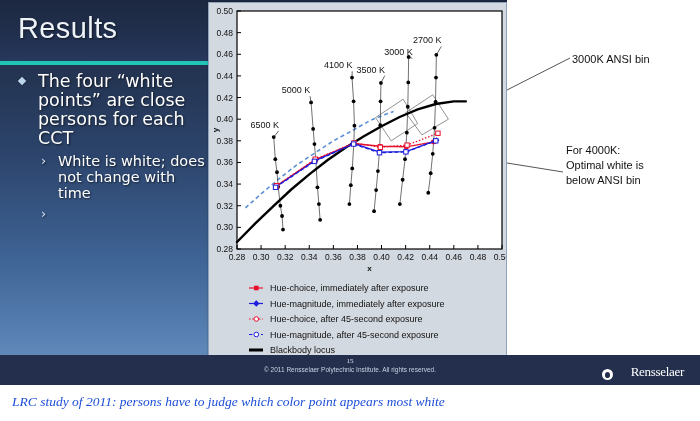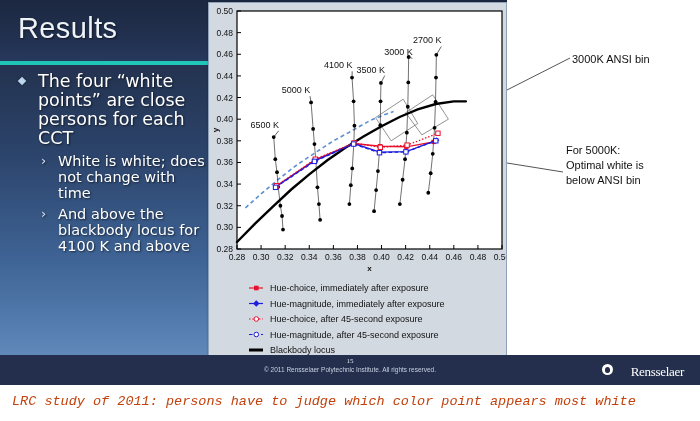--- a/index.html
+++ b/index.html
@@ -37,21 +37,21 @@
 
   
   #footer{position:absolute;left:0;top:355px;width:700px;height:30px;
           background:#232f4d;}
   #pageno{position:absolute;left:0;top:357px;width:700px;text-align:center;
           color:#dfe6f1;font-size:7px;font-family:"Liberation Serif",serif;}
   #copyright{position:absolute;left:0;top:366px;width:700px;text-align:center;
              color:#c8d2e2;font-size:6.5px;font-family:"Liberation Sans",sans-serif;}
   #rpi{position:absolute;right:16px;top:364px;color:#ffffff;font-size:13px;
        font-family:"Liberation Serif",serif;letter-spacing:-.3px;
-       display:flex;align-items:flex-start;gap:18px;}
+       display:flex;align-items:flex-end;gap:18px;}
   #rpi .seal{display:inline-block;width:11px;height:11px;border-radius:50%;
              background:#ffffff;position:relative;}
   #rpi .seal::after{content:"";position:absolute;left:3px;top:2.5px;width:5px;height:6px;
              border-radius:50% 50% 45% 45%;background:#232f4d;}
 
   
   #chart-panel{position:absolute;left:208px;top:2px;width:299px;height:381px;
                background:#d3d9e1;border:1px solid #8fa2ba;box-sizing:border-box;
                box-shadow:0 0 2px rgba(0,0,0,.3);}
   #chart-svg{position:absolute;left:0;top:0;}
@@ -59,21 +59,21 @@
   
   #ann-area{position:absolute;left:507px;top:0;width:213px;height:355px;background:#ffffff;}
   .ann{position:absolute;color:#111111;font-size:11px;line-height:15px;
        font-family:"Liberation Sans",sans-serif;}
   #ann1{left:65px;top:52px;}
   #ann2{left:59px;top:143px;}
 
   
   #caption{position:absolute;left:0;top:385px;width:700px;height:36px;background:#ffffff;}
   #caption span{position:absolute;left:12px;top:9px;font-size:13.5px;font-style:italic;
-                color:#c2410c;font-family:Liberation Mono, monospace;}
+                color:#1d4ed8;font-family:Liberation Serif, serif;}
 
   .legend-txt{font:9px "Liberation Sans",sans-serif;fill:#111;}
   .tick-txt{font:8.5px "Liberation Sans",sans-serif;fill:#111;}
   .cct-txt{font:9px "Liberation Sans",sans-serif;fill:#111;}
   .axis-ttl{font:8px "Liberation Sans",sans-serif;fill:#111;font-weight:bold;}
 </style>
 </head>
 <body>
 
 <div id="slide">
@@ -86,21 +86,20 @@
     <div class="b1">
       <span class="dia"></span>
       <span>The four “white points” are close persons for each CCT</span>
     </div>
     <div class="b2">
       <span class="chev">›</span>
       <span>White is white; does not change with time</span>
     </div>
     <div class="b2">
       <span class="chev">›</span>
-      <span>And above the blackbody locus for 4100 K and above</span>
     </div>
   </div>
 
   <div id="chart-panel">
     <svg id="chart-svg" width="297" height="379" viewBox="0 0 297 379">
         <rect x="28" y="8" width="265" height="238" fill="#ffffff" stroke="#000" stroke-width="1.2"></rect>
         <line x1="28" y1="246" x2="28" y2="242" stroke="#000" stroke-width="1"></line>
         <text x="28" y="257" text-anchor="middle" class="tick-txt">0.28</text>
         <line x1="52.09090909090905" y1="246" x2="52.09090909090905" y2="242" stroke="#000" stroke-width="1"></line>
         <text x="52.09090909090905" y="257" text-anchor="middle" class="tick-txt">0.30</text>
@@ -261,21 +260,21 @@
       </svg>
   </div>
 
   <div id="ann-area">
     <svg width="193" height="355" style="position:absolute;left:0;top:0;">
       <line x1="0" y1="90" x2="63" y2="58" stroke="#555" stroke-width="1"></line>
       <line x1="0" y1="163" x2="56" y2="172" stroke="#555" stroke-width="1"></line>
     </svg>
     <div class="ann" id="ann1">3000K ANSI bin</div>
     <div class="ann" id="ann2">
-        <div>For 5000K:</div>
+        <div>For 4000K:</div>
         <div>Optimal white is</div>
         <div>below ANSI bin</div>
       </div>
   </div>
 
   <div id="lrc">
     <div class="l1">Lighting</div>
     <div class="l2">Research Center</div>
   </div>
 

